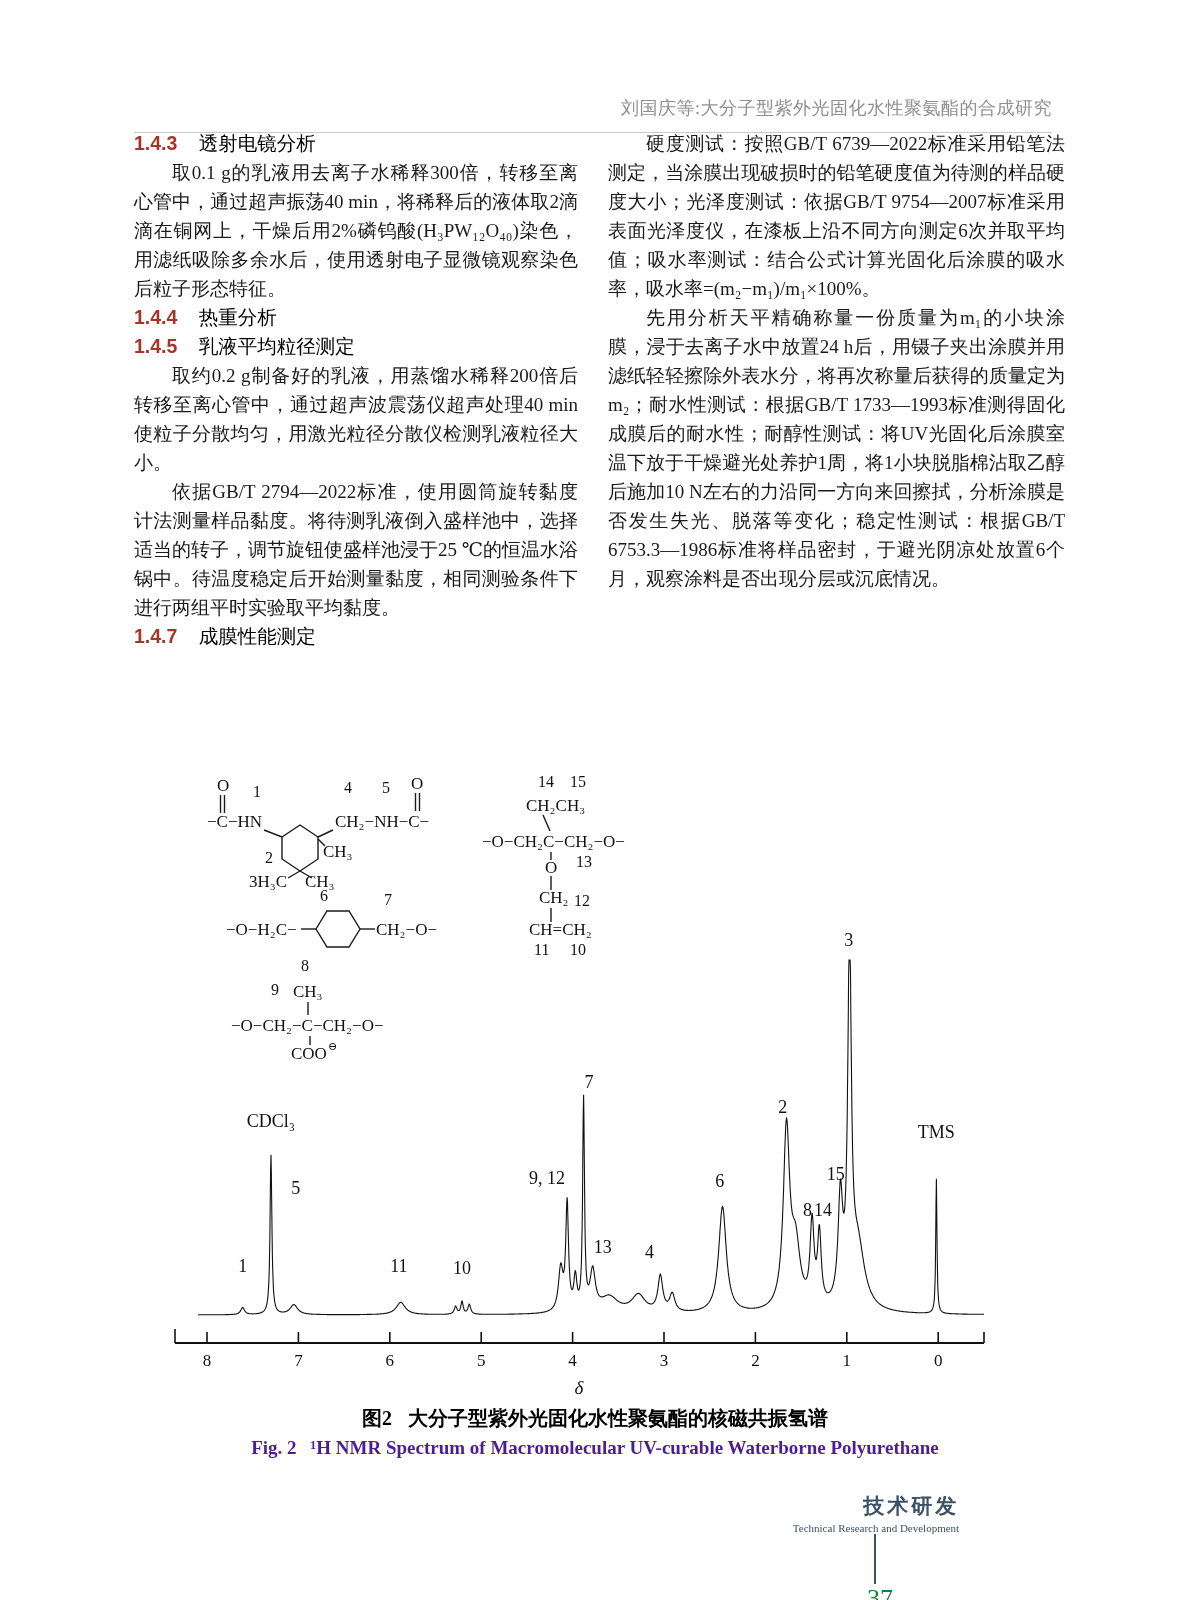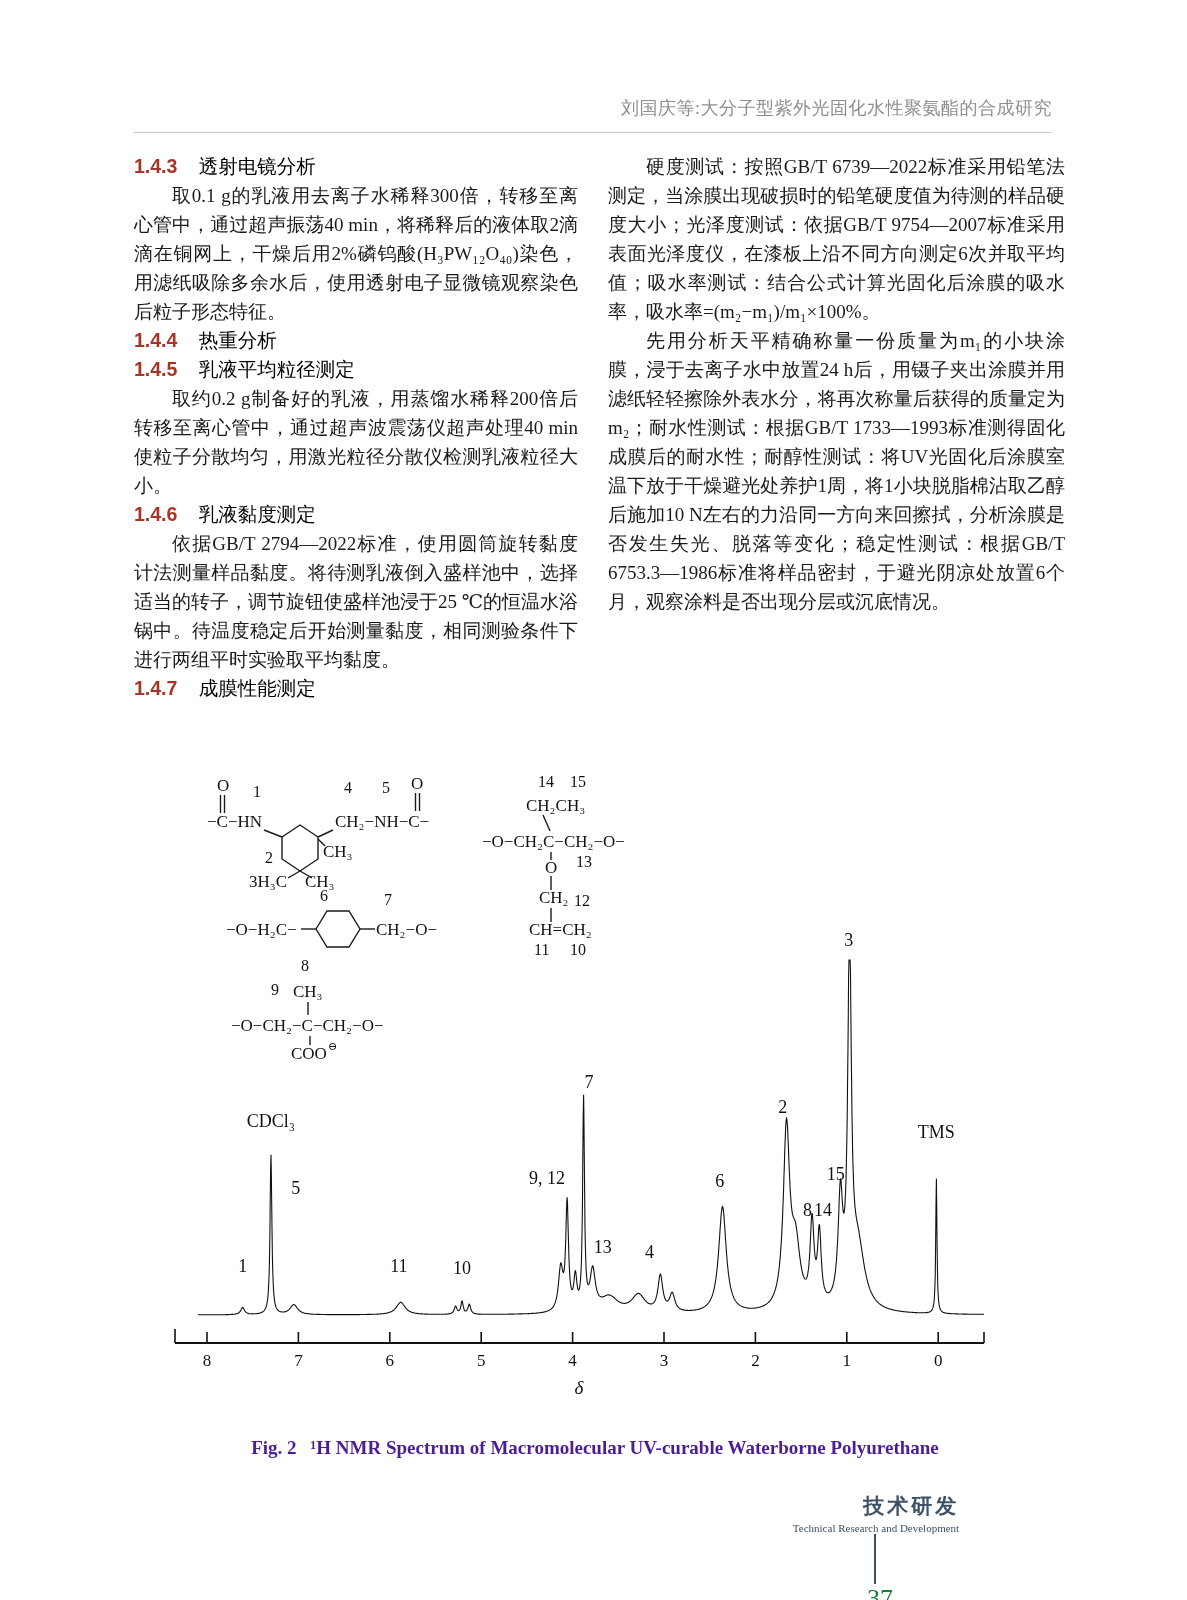--- a/index.html
+++ b/index.html
@@ -2,21 +2,21 @@
 <html><head>
 <meta charset="utf-8">
 <style>
   html,body{margin:0;padding:0;background:#ffffff;}
   .page{position:relative;width:1187px;height:1600px;background:#fff;overflow:hidden;
         font-family:"Liberation Serif","DejaVu Serif",serif;color:#1a1a1a;}
   .running-title{position:absolute;top:96px;left:134px;width:918px;text-align:right;
         font-size:18px;color:#8f8f8f;letter-spacing:0.5px;}
   .header-rule{position:absolute;top:132px;left:134px;width:918px;height:0;
         border-top:1.5px solid #c9c9c9;}
-  .col{position:absolute;top:152px;font-size:19px;line-height:29px;text-align:justify;}
+  .col{position:absolute;top:129px;font-size:19px;line-height:29px;text-align:justify;}
   .col-left{left:134px;width:444px;}
   .col-right{left:608px;width:457px;}
   .sec-h{margin:0;line-height:29px;font-size:19.5px;}
   .sec-h .num{color:#a63527;font-family:"Liberation Sans","DejaVu Sans",sans-serif;
         font-weight:700;margin-right:1.1em;}
   .sec-h .ttl{color:#000;}
   .col p{margin:0;text-indent:2em;}
   .h2-big{margin:14px 0 8px 0;font-size:27px;line-height:34px;color:#a63527;font-weight:700;
         font-family:"Liberation Sans","DejaVu Sans",sans-serif;}
   .h2-big .num{margin-right:1.2em;}
@@ -60,23 +60,20 @@
       <span class="num">1.4.3</span><span class="ttl">透射电镜分析</span>
     </div>
     <p>取0.1 g的乳液用去离子水稀释300倍，转移至离心管中，通过超声振荡40 min，将稀释后的液体取2滴滴在铜网上，干燥后用2%磷钨酸(H₃PW₁₂O₄₀)染色，用滤纸吸除多余水后，使用透射电子显微镜观察染色后粒子形态特征。</p>
     <div class="sec-h">
       <span class="num">1.4.4</span><span class="ttl">热重分析</span>
     </div>
     <div class="sec-h">
       <span class="num">1.4.5</span><span class="ttl">乳液平均粒径测定</span>
     </div>
     <p>取约0.2 g制备好的乳液，用蒸馏水稀释200倍后转移至离心管中，通过超声波震荡仪超声处理40 min使粒子分散均匀，用激光粒径分散仪检测乳液粒径大小。</p>
-    <div class="sec-h">
-      <span class="num">1.4.6</span><span class="ttl">乳液黏度测定</span>
-    </div>
     <p>依据GB/T 2794—2022标准，使用圆筒旋转黏度计法测量样品黏度。将待测乳液倒入盛样池中，选择适当的转子，调节旋钮使盛样池浸于25 ℃的恒温水浴锅中。待温度稳定后开始测量黏度，相同测验条件下进行两组平时实验取平均黏度。</p>
     <div class="sec-h">
       <span class="num">1.4.7</span><span class="ttl">成膜性能测定</span>
     </div>
   </div>
 
   <div class="col col-right">
     <p>硬度测试：按照GB/T 6739—2022标准采用铅笔法测定，当涂膜出现破损时的铅笔硬度值为待测的样品硬度大小；光泽度测试：依据GB/T 9754—2007标准采用表面光泽度仪，在漆板上沿不同方向测定6次并取平均值；吸水率测试：结合公式计算光固化后涂膜的吸水率，吸水率=(m₂−m₁)/m₁×100%。</p>
     <p>先用分析天平精确称量一份质量为m₁的小块涂膜，浸于去离子水中放置24 h后，用镊子夹出涂膜并用滤纸轻轻擦除外表水分，将再次称量后获得的质量定为m₂；耐水性测试：根据GB/T 1733—1993标准测得固化成膜后的耐水性；耐醇性测试：将UV光固化后涂膜室温下放于干燥避光处养护1周，将1小块脱脂棉沾取乙醇后施加10 N左右的力沿同一方向来回擦拭，分析涂膜是否发生失光、脱落等变化；稳定性测试：根据GB/T 6753.3—1986标准将样品密封，于避光阴凉处放置6个月，观察涂料是否出现分层或沉底情况。</p>
   </div>
@@ -197,20 +194,23 @@
             <text x="641.498" y="287.6" text-anchor="middle" font-size="18" font-family="Liberation Serif, DejaVu Serif, serif" fill="#111">8</text>
             <text x="657.0360000000001" y="287.6" text-anchor="middle" font-size="18" font-family="Liberation Serif, DejaVu Serif, serif" fill="#111">14</text>
             <text x="669.832" y="252.1" text-anchor="middle" font-size="18" font-family="Liberation Serif, DejaVu Serif, serif" fill="#111">15</text>
             <text x="682.628" y="17.80000000000001" text-anchor="middle" font-size="18" font-family="Liberation Serif, DejaVu Serif, serif" fill="#111">3</text>
             <text x="770.3720000000001" y="209.5" text-anchor="middle" font-size="18" font-family="Liberation Serif, DejaVu Serif, serif" fill="#111">TMS</text>
           </g>
         <text id="nmr-xlabel" x="413" y="466" font-size="19" font-style="italic" text-anchor="middle" font-family="Liberation Serif, DejaVu Serif, serif" fill="#111">δ</text>
       </svg>
     </div>
 
+    <div class="fig-caption-cn">
+      <span class="cap-label">图2</span><span>大分子型紫外光固化水性聚氨酯的核磁共振氢谱</span>
+    </div>
     <div class="fig-caption-en">
       <span class="cap-label">Fig. 2</span><span>¹H NMR Spectrum of Macromolecular UV-curable Waterborne Polyurethane</span>
     </div>
   </div>
 
   <div class="footer">
     <div class="footer-labels">
       <div class="footer-cn">技术研发</div>
       <div class="footer-en">Technical Research and Development</div>
     </div>

